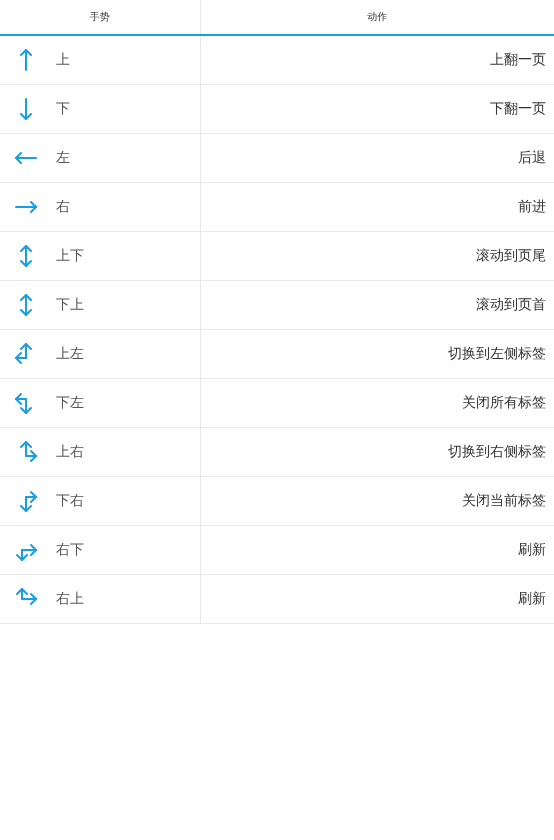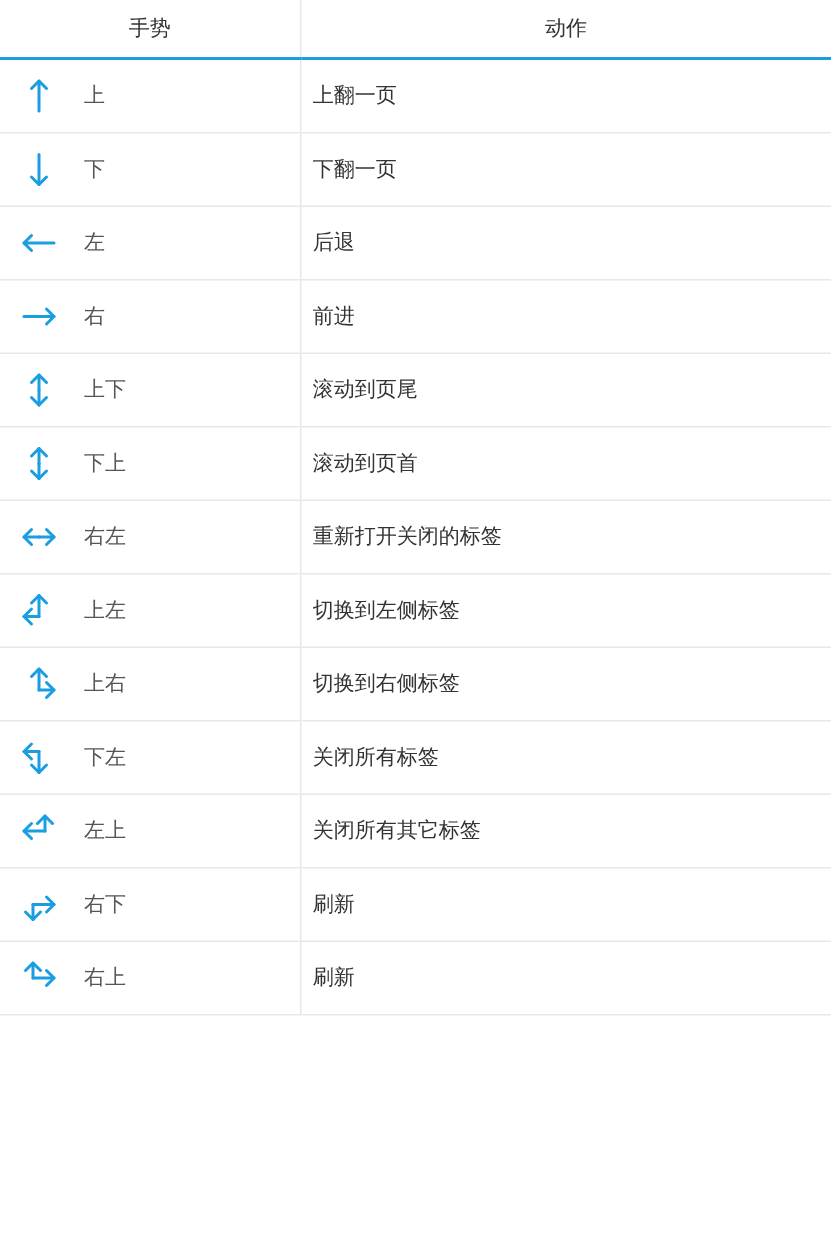--- a/index.html
+++ b/index.html
@@ -18,32 +18,32 @@
       width: 100%;
       border-collapse: collapse;
     }
     thead tr th {
       background: #fff;
       border-bottom: 2px solid #1a9de1;
       padding: 10px 8px;
       text-align: center;
       font-weight: normal;
       color: #333;
-      font-size: 14px;
+      font-size: 10px;
     }
     tbody tr {
       border-bottom: 1px solid #e8e8e8;
     }
     .col-gesture {
       width: 200px;
       text-align: left;
       padding: 10px 8px;
     }
     .col-action {
-      text-align: left;
+      text-align: right;
       padding: 10px 8px;
     }
     .gesture-cell {
       display: flex;
       align-items: center;
       gap: 12px;
     }
     .gesture-icon {
       color: #1a9de1;
       font-size: 22px;
@@ -174,94 +174,78 @@
               <span class="gesture-label">下上</span>
             </div>
           </td>
           <td class="col-action"><span class="action-label">滚动到页首</span></td>
         </tr>
         <tr>
           <td class="col-gesture">
             <div class="gesture-cell">
               <span class="gesture-icon">
                 <svg width="28" height="28" viewBox="0 0 28 28" fill="none" stroke="#1a9de1" stroke-width="2" stroke-linecap="round" stroke-linejoin="round">
-      <line x1="24" y1="14" x2="14" y2="14"></line>
-      <polyline points="19,9 24,14 19,19"></polyline>
-      <line x1="14" y1="14" x2="4" y2="14"></line>
-      <polyline points="9,9 4,14 9,19"></polyline>
-    </svg>
-              </span>
-              <span class="gesture-label">右左</span>
-            </div>
-          </td>
-          <td class="col-action"><span class="action-label">重新打开关闭的标签</span></td>
-        </tr>
-        <tr>
-          <td class="col-gesture">
-            <div class="gesture-cell">
-              <span class="gesture-icon">
-                <svg width="28" height="28" viewBox="0 0 28 28" fill="none" stroke="#1a9de1" stroke-width="2" stroke-linecap="round" stroke-linejoin="round">
       <polyline points="9,9 14,4 19,9"></polyline>
       <line x1="14" y1="4" x2="14" y2="18"></line>
       <line x1="14" y1="18" x2="4" y2="18"></line>
       <polyline points="9,13 4,18 9,23"></polyline>
     </svg>
               </span>
               <span class="gesture-label">上左</span>
             </div>
           </td>
           <td class="col-action"><span class="action-label">切换到左侧标签</span></td>
         </tr>
         <tr>
           <td class="col-gesture">
             <div class="gesture-cell">
               <span class="gesture-icon">
                 <svg width="28" height="28" viewBox="0 0 28 28" fill="none" stroke="#1a9de1" stroke-width="2" stroke-linecap="round" stroke-linejoin="round">
+      <polyline points="9,19 14,24 19,19"></polyline>
+      <line x1="14" y1="24" x2="14" y2="10"></line>
+      <line x1="14" y1="10" x2="4" y2="10"></line>
+      <polyline points="9,5 4,10 9,15"></polyline>
+    </svg>
+              </span>
+              <span class="gesture-label">下左</span>
+            </div>
+          </td>
+          <td class="col-action"><span class="action-label">关闭所有标签</span></td>
+        </tr>
+        <tr>
+          <td class="col-gesture">
+            <div class="gesture-cell">
+              <span class="gesture-icon">
+                <svg width="28" height="28" viewBox="0 0 28 28" fill="none" stroke="#1a9de1" stroke-width="2" stroke-linecap="round" stroke-linejoin="round">
       <polyline points="9,9 14,4 19,9"></polyline>
       <line x1="14" y1="4" x2="14" y2="18"></line>
       <line x1="14" y1="18" x2="24" y2="18"></line>
       <polyline points="19,13 24,18 19,23"></polyline>
     </svg>
               </span>
               <span class="gesture-label">上右</span>
             </div>
           </td>
           <td class="col-action"><span class="action-label">切换到右侧标签</span></td>
         </tr>
         <tr>
           <td class="col-gesture">
             <div class="gesture-cell">
               <span class="gesture-icon">
                 <svg width="28" height="28" viewBox="0 0 28 28" fill="none" stroke="#1a9de1" stroke-width="2" stroke-linecap="round" stroke-linejoin="round">
       <polyline points="9,19 14,24 19,19"></polyline>
       <line x1="14" y1="24" x2="14" y2="10"></line>
-      <line x1="14" y1="10" x2="4" y2="10"></line>
-      <polyline points="9,5 4,10 9,15"></polyline>
-    </svg>
-              </span>
-              <span class="gesture-label">下左</span>
-            </div>
-          </td>
-          <td class="col-action"><span class="action-label">关闭所有标签</span></td>
-        </tr>
-        <tr>
-          <td class="col-gesture">
-            <div class="gesture-cell">
-              <span class="gesture-icon">
-                <svg width="28" height="28" viewBox="0 0 28 28" fill="none" stroke="#1a9de1" stroke-width="2" stroke-linecap="round" stroke-linejoin="round">
-      <polyline points="9,9 4,14 9,19"></polyline>
-      <line x1="4" y1="14" x2="18" y2="14"></line>
-      <line x1="18" y1="14" x2="18" y2="4"></line>
-      <polyline points="13,9 18,4 23,9"></polyline>
-    </svg>
-              </span>
-              <span class="gesture-label">左上</span>
-            </div>
-          </td>
-          <td class="col-action"><span class="action-label">关闭所有其它标签</span></td>
+      <line x1="14" y1="10" x2="24" y2="10"></line>
+      <polyline points="19,5 24,10 19,15"></polyline>
+    </svg>
+              </span>
+              <span class="gesture-label">下右</span>
+            </div>
+          </td>
+          <td class="col-action"><span class="action-label">关闭当前标签</span></td>
         </tr>
         <tr>
           <td class="col-gesture">
             <div class="gesture-cell">
               <span class="gesture-icon">
                 <svg width="28" height="28" viewBox="0 0 28 28" fill="none" stroke="#1a9de1" stroke-width="2" stroke-linecap="round" stroke-linejoin="round">
       <polyline points="19,9 24,14 19,19"></polyline>
       <line x1="24" y1="14" x2="10" y2="14"></line>
       <line x1="10" y1="14" x2="10" y2="24"></line>
       <polyline points="5,19 10,24 15,19"></polyline>

